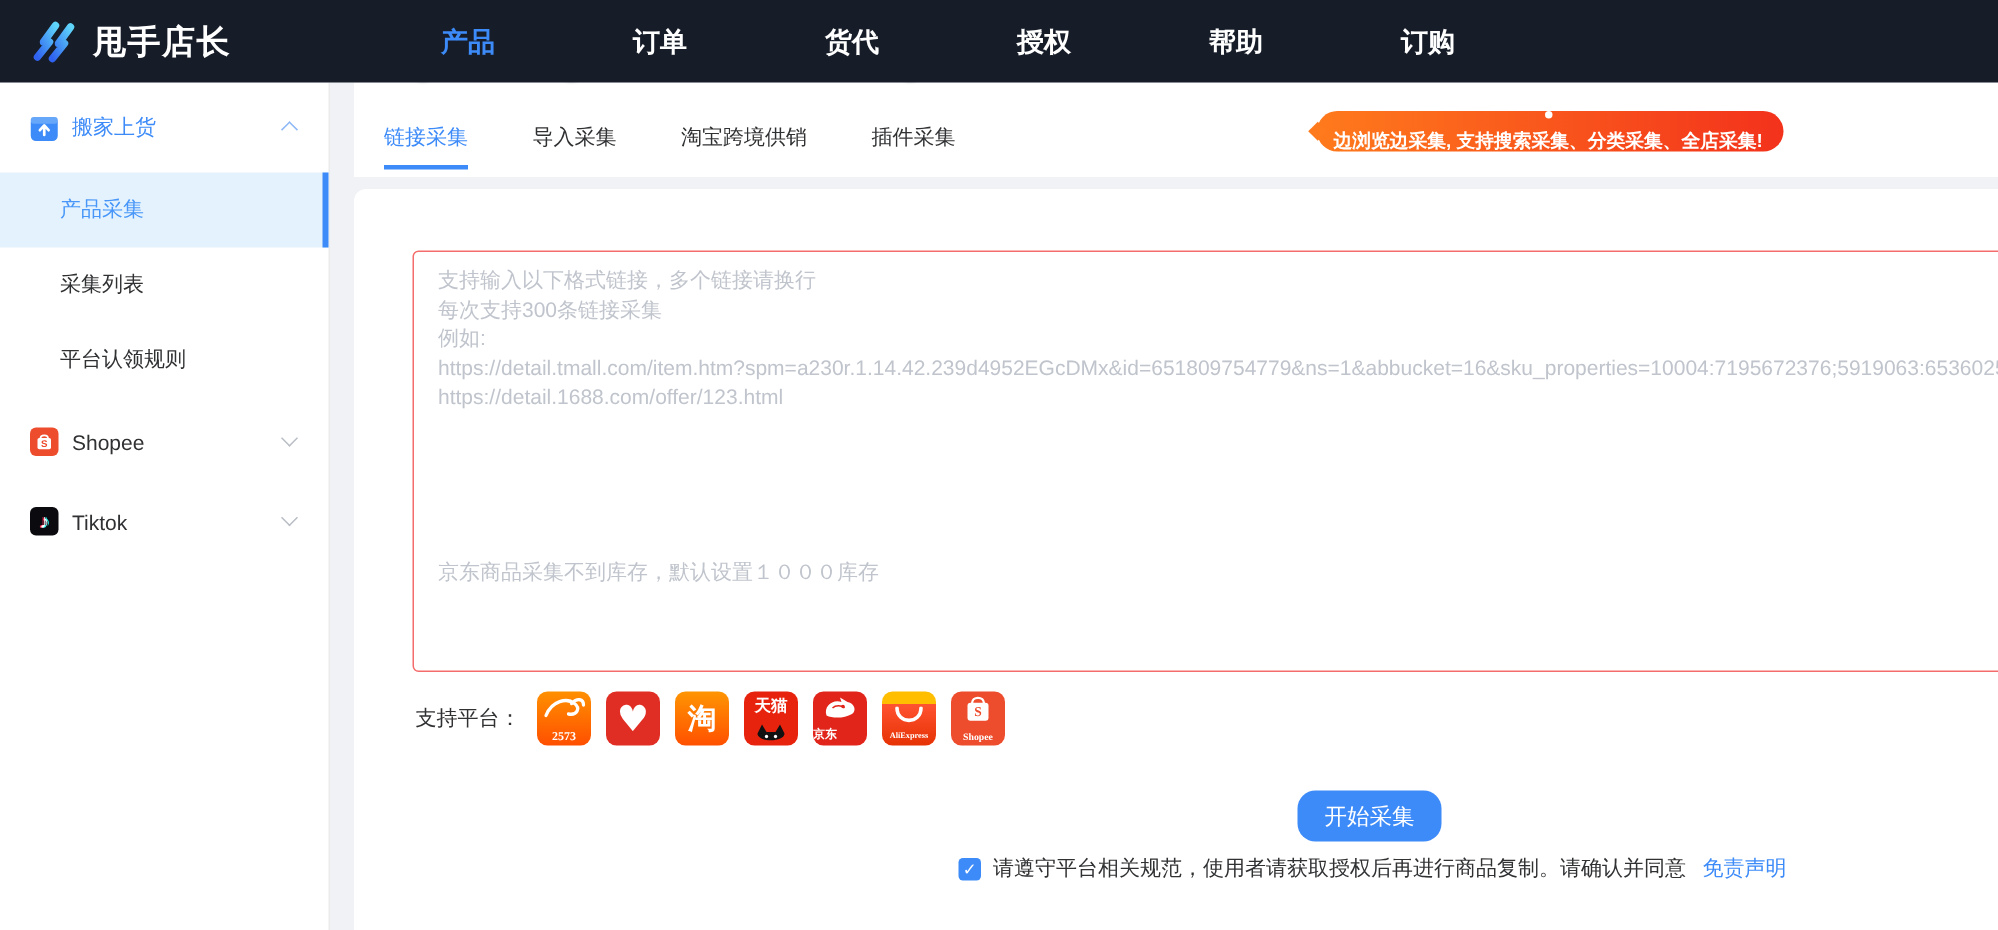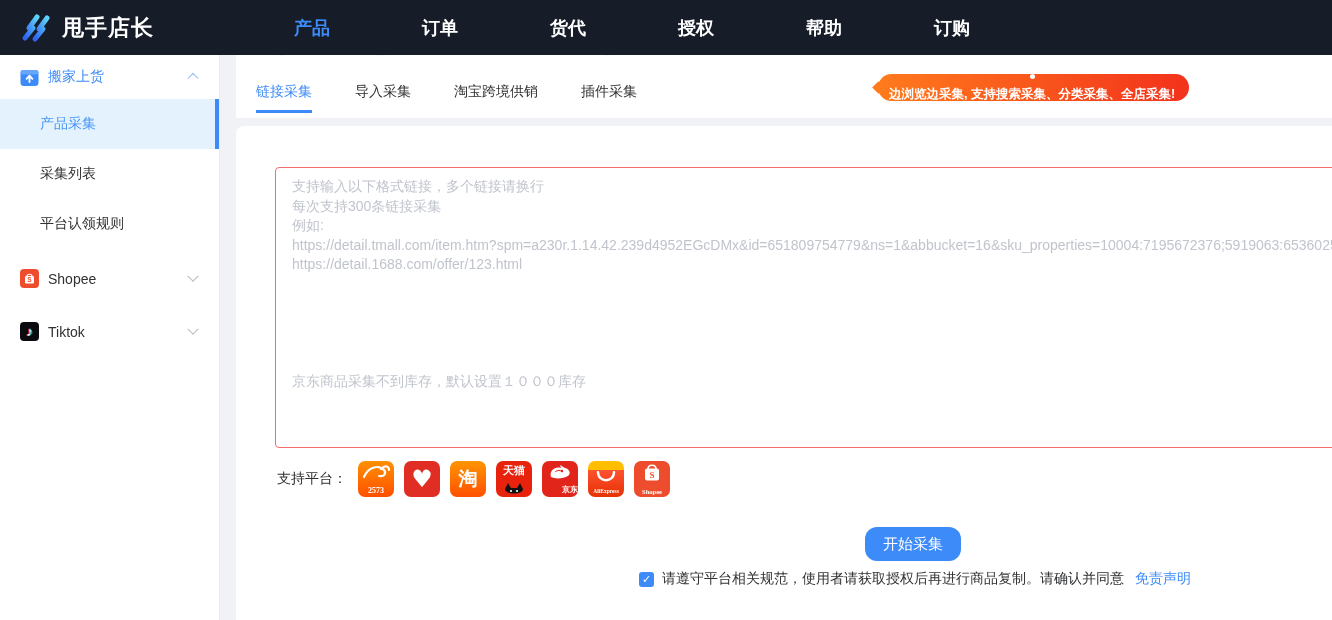--- a/index.html
+++ b/index.html
@@ -13,21 +13,21 @@
   .brand { display:flex; align-items:center; gap:9px; padding-left:19px; }
   .brand-logo { width:34px; height:34px; }
   .brand-name { color:#fff; font-size:22px; font-weight:700; letter-spacing:1px; }
   .nav-menu { display:flex; gap:92px; margin-left:140px; }
   .nav-item { color:#fff; font-size:18px; font-weight:700; cursor:pointer; }
   .nav-item.active { color:#3d8bf8; }
 
   
   .sidebar { position:absolute; left:0; top:55px; width:220px; height:565px;
              background:#fff; border-right:1px solid #ebebeb; z-index:20; }
-  .side-group { height:44px; display:flex; align-items:center; gap:9px;
+  .side-group { height:60px; display:flex; align-items:center; gap:9px;
                 padding:0 22px 0 20px; cursor:pointer; }
   .side-group .glabel { font-size:14px; color:#303133; }
   .side-group.blue .glabel { color:#3d8bf8; }
   .side-icon { width:19px; height:19px; border-radius:4px; flex:0 0 auto;
                display:flex; align-items:center; justify-content:center; }
   .chev { width:8px; height:8px; border-right:1.6px solid #8fb8f5;
           border-bottom:1.6px solid #8fb8f5; margin-left:auto; }
   .chev.gray { border-color:#b8bcc4; }
   .chev.up { transform:rotate(-135deg) translate(-1px,-1px); }
   .chev.down { transform:rotate(45deg) translate(-2px,-2px); }
@@ -83,21 +83,21 @@
                   font-size:8px; font-weight:700; }
   .pf-pdd { background:#e02e24; }
   .pf-pdd .glyph::before { content:"♥"; font-family:"DejaVu Sans",sans-serif;
                   font-size:24px; color:#fff; }
   .pf-taobao { background:linear-gradient(180deg,#ff9502,#ff5000); }
   .pf-taobao .txt { font-size:19px; font-weight:700; }
   .pf-tmall { background:#e8230d; }
   .pf-tmall .txt { position:absolute; top:2px; left:0; right:0; text-align:center;
                   font-size:11px; font-weight:700; }
   .pf-jd { background:#e1251b; }
-  .pf-jd .txt { position:absolute; bottom:2px; left:0; right:0; text-align:right;
+  .pf-jd .txt { position:absolute; bottom:2px; left:0; right:0; text-align:left;
                   font-size:8px; font-weight:700; }
   .pf-ali { background:linear-gradient(180deg,#ffbe00 0%,#ffbe00 24%,#ff5230 24%,#e63204 100%); }
   .pf-ali .txt { position:absolute; bottom:3px; left:0; right:0; text-align:center;
                   font-size:5.5px; font-weight:700; }
   .pf-shopee { background:#ee4d2d; }
   .pf-shopee .txt { position:absolute; bottom:2px; left:0; right:0; text-align:center;
                   font-size:6.5px; font-weight:700; }
 
   .start-btn { position:absolute; left:629px; top:401px; width:96px; height:34px;
                background:#3d8bf8; border:none; border-radius:12px; color:#fff;

